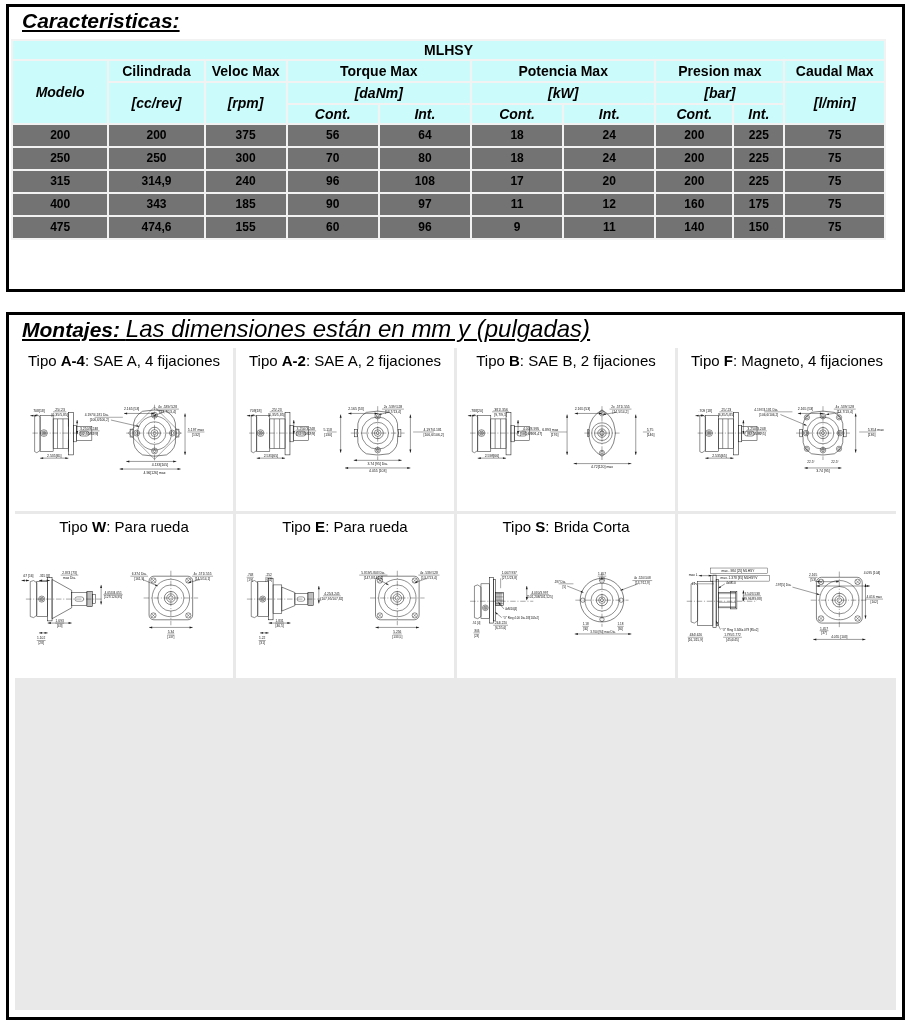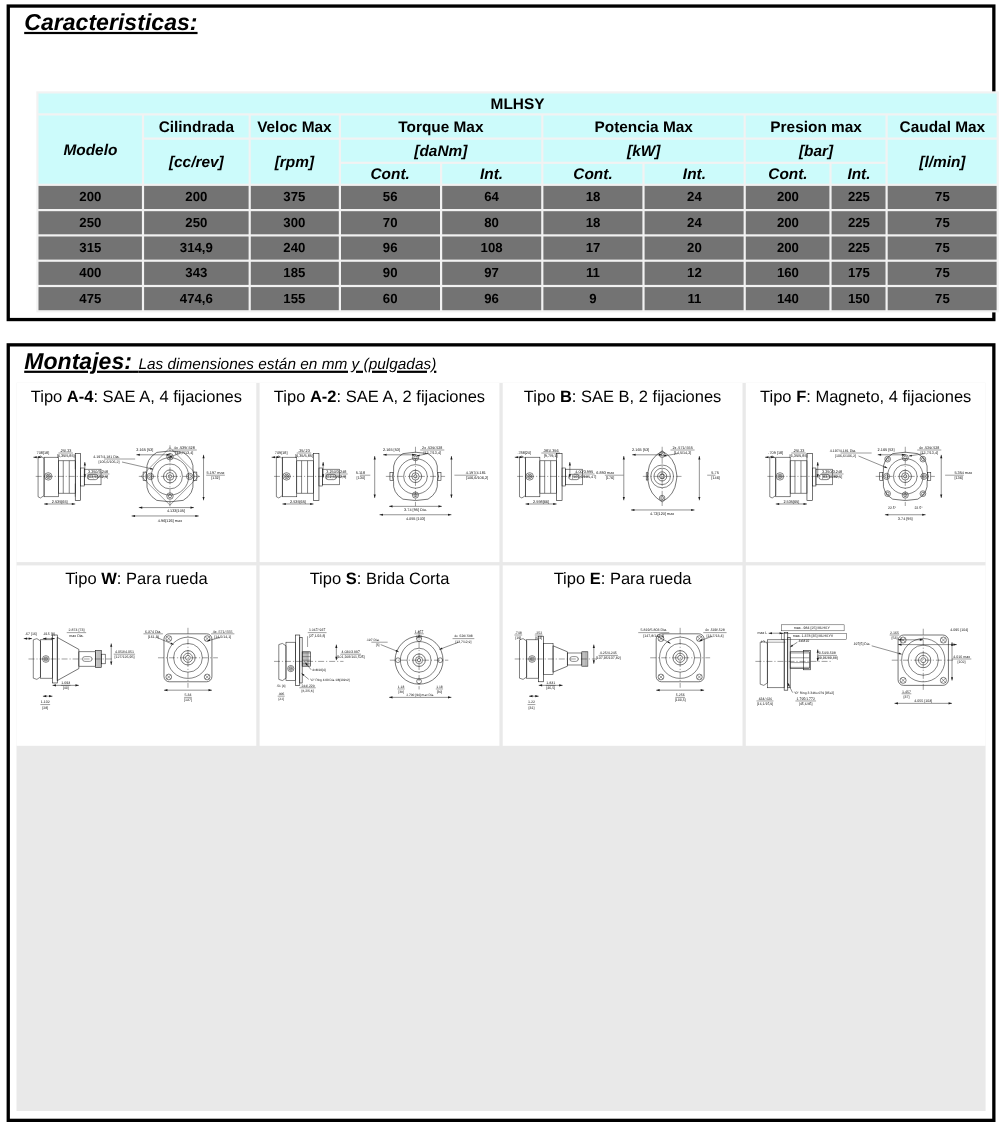--- a/index.html
+++ b/index.html
@@ -34,30 +34,29 @@
     text-decoration: underline;
     letter-spacing: 0px;
     padding: 2px 0 0 13px;
     line-height: 24px;
     white-space: nowrap;
   }
   .sec-title .sub {
     font-weight: normal;
     text-decoration: none;
     font-style: italic;
-    font-size: 14px;
+    font-size: 24px;
   }
 
   
   .tbl-wrap {
     position: absolute;
-    left: 24px;
+    left: 2px;
     top: 32px;
     width: 875px;
-    margin-top: 44px;
   }
   table.spec {
     border-collapse: separate;
     border-spacing: 2px;
     width: 875px;
     table-layout: fixed;
     background: #f2f2f2;
   }
   table.spec th, table.spec td {
     border: 0;
@@ -676,20 +675,105 @@
               <path d="M123 56 L125.86600946737681 55.11343938001598 L125.86600946737681 56.88656061998402Z" fill="#1a1a1a"></path>
               <path d="M163 56 L160.1339905326232 56.88656061998402 L160.1339905326232 55.11343938001598Z" fill="#1a1a1a"></path>
               <text x="143" y="61" font-size="3" text-anchor="middle" font-family="&quot;Liberation Sans&quot;, sans-serif" fill="#111">5.34</text>
               <line x1="139.76" y1="62" x2="146.24" y2="62" stroke="#1a1a1a" stroke-width="0.35"></line>
               <text x="143" y="65.4" font-size="3" text-anchor="middle" font-family="&quot;Liberation Sans&quot;, sans-serif" fill="#111">[137]</text>
             </g>
           </svg>
         </div>
       </div>
       <div class="cell">
+        <div class="cell-title"><span>Tipo </span><b>E</b><span>: Para rueda</span></div>
+        <div class="draw">
+          <svg viewBox="0 0 200 72" preserveAspectRatio="xMidYMid meet">
+            <g>
+              <path d="M14 14 L17 13 L20 15 L20 45 L17 47 L14 46 Z" fill="none" stroke="#1a1a1a" stroke-width="0.45"></path>
+              <rect x="20" y="14" width="10" height="32" fill="none" stroke="#1a1a1a" stroke-width="0.45"></rect>
+              <circle cx="24.5" cy="30" r="2.8" fill="none" stroke="#1a1a1a" stroke-width="0.45"></circle>
+              <circle cx="24.5" cy="30" r="1.6" fill="none" stroke="#1a1a1a" stroke-width="0.45"></circle>
+              <circle cx="24.5" cy="30" r="0.7" fill="none" stroke="#1a1a1a" stroke-width="0.45"></circle>
+              <rect x="30" y="11" width="4" height="38" fill="none" stroke="#1a1a1a" stroke-width="0.5"></rect>
+              <rect x="34" y="17" width="8" height="26" fill="none" stroke="#1a1a1a" stroke-width="0.45"></rect>
+              <path d="M42 19 L54 24 L54 36 L42 41 Z" fill="none" stroke="#1a1a1a" stroke-width="0.5"></path>
+              <rect x="54" y="25" width="12" height="10" fill="none" stroke="#1a1a1a" stroke-width="0.45"></rect>
+              <rect x="56" y="28" width="7" height="4" rx="2" fill="none" stroke="#1a1a1a" stroke-width="0.4"></rect>
+              <rect x="66" y="24" width="5" height="12" fill="none" stroke="#1a1a1a" stroke-width="0.5"></rect>
+              <line x1="67" y1="24" x2="67" y2="36" stroke="#1a1a1a" stroke-width="0.3"></line>
+              <line x1="68" y1="24" x2="68" y2="36" stroke="#1a1a1a" stroke-width="0.3"></line>
+              <line x1="69" y1="24" x2="69" y2="36" stroke="#1a1a1a" stroke-width="0.3"></line>
+              <line x1="70" y1="24" x2="70" y2="36" stroke="#1a1a1a" stroke-width="0.3"></line>
+              <line x1="10" y1="30" x2="78" y2="30" stroke="#1a1a1a" stroke-width="0.35" stroke-dasharray="5,1.6,1,1.6"></line>
+              <text x="13" y="9" font-size="3" text-anchor="middle" font-family="&quot;Liberation Sans&quot;, sans-serif" fill="#111">.748</text>
+              <line x1="9.76" y1="10" x2="16.240000000000002" y2="10" stroke="#1a1a1a" stroke-width="0.35"></line>
+              <text x="13" y="13.4" font-size="3" text-anchor="middle" font-family="&quot;Liberation Sans&quot;, sans-serif" fill="#111">[19]</text>
+              <text x="30" y="9" font-size="3" text-anchor="middle" font-family="&quot;Liberation Sans&quot;, sans-serif" fill="#111">.252</text>
+              <line x1="26.759999999999998" y1="10" x2="33.24" y2="10" stroke="#1a1a1a" stroke-width="0.35"></line>
+              <text x="30" y="13.4" font-size="3" text-anchor="middle" font-family="&quot;Liberation Sans&quot;, sans-serif" fill="#111">[6,4]</text>
+              <line x1="76" y1="18" x2="76" y2="34" stroke="#1a1a1a" stroke-width="0.4"></line>
+              <path d="M76 18 L76.88656061998402 20.86600946737682 L75.11343938001598 20.86600946737682Z" fill="#1a1a1a"></path>
+              <path d="M76 34 L75.11343938001598 31.13399053262318 L76.88656061998402 31.13399053262318Z" fill="#1a1a1a"></path>
+              <text x="88" y="26" font-size="3" text-anchor="middle" font-family="&quot;Liberation Sans&quot;, sans-serif" fill="#111">4.25/4.245</text>
+              <line x1="79.9" y1="27" x2="96.1" y2="27" stroke="#1a1a1a" stroke-width="0.35"></line>
+              <text x="88" y="30.4" font-size="3" text-anchor="middle" font-family="&quot;Liberation Sans&quot;, sans-serif" fill="#111">[107,95/107,82]</text>
+              <line x1="30" y1="52" x2="50" y2="52" stroke="#1a1a1a" stroke-width="0.4"></line>
+              <path d="M30 52 L32.86600946737682 51.11343938001598 L32.86600946737682 52.88656061998402Z" fill="#1a1a1a"></path>
+              <path d="M50 52 L47.13399053262318 52.88656061998402 L47.13399053262318 51.11343938001598Z" fill="#1a1a1a"></path>
+              <text x="40" y="51" font-size="3" text-anchor="middle" font-family="&quot;Liberation Sans&quot;, sans-serif" fill="#111">1.831</text>
+              <line x1="35.95" y1="52" x2="44.05" y2="52" stroke="#1a1a1a" stroke-width="0.35"></line>
+              <text x="40" y="55.4" font-size="3" text-anchor="middle" font-family="&quot;Liberation Sans&quot;, sans-serif" fill="#111">[46,5]</text>
+              <line x1="22" y1="61" x2="30" y2="61" stroke="#1a1a1a" stroke-width="0.4"></line>
+              <path d="M22 61 L24.86600946737682 60.11343938001598 L24.86600946737682 61.88656061998402Z" fill="#1a1a1a"></path>
+              <path d="M30 61 L27.13399053262318 61.88656061998402 L27.13399053262318 60.11343938001598Z" fill="#1a1a1a"></path>
+              <text x="24" y="67" font-size="3" text-anchor="middle" font-family="&quot;Liberation Sans&quot;, sans-serif" fill="#111">1.22</text>
+              <line x1="20.759999999999998" y1="68" x2="27.240000000000002" y2="68" stroke="#1a1a1a" stroke-width="0.35"></line>
+              <text x="24" y="71.4" font-size="3" text-anchor="middle" font-family="&quot;Liberation Sans&quot;, sans-serif" fill="#111">[31]</text>
+              <rect x="128" y="9" width="40" height="40" rx="4.4" fill="none" stroke="#1a1a1a" stroke-width="0.5"></rect>
+              <circle cx="148" cy="29" r="17.2" fill="none" stroke="#1a1a1a" stroke-width="0.45"></circle>
+              <circle cx="148" cy="29" r="12" fill="none" stroke="#1a1a1a" stroke-width="0.45"></circle>
+              <circle cx="148" cy="29" r="6" fill="none" stroke="#1a1a1a" stroke-width="0.5"></circle>
+              <circle cx="148" cy="29" r="3.8" fill="none" stroke="#1a1a1a" stroke-width="0.45"></circle>
+              <circle cx="148" cy="29" r="2" fill="none" stroke="#1a1a1a" stroke-width="0.45"></circle>
+              <circle cx="132" cy="13" r="2.4" fill="none" stroke="#1a1a1a" stroke-width="0.45"></circle>
+              <line x1="130.2" y1="11.2" x2="133.8" y2="14.8" stroke="#1a1a1a" stroke-width="0.35"></line>
+              <line x1="130.2" y1="14.8" x2="133.8" y2="11.2" stroke="#1a1a1a" stroke-width="0.35"></line>
+              <circle cx="164" cy="13" r="2.4" fill="none" stroke="#1a1a1a" stroke-width="0.45"></circle>
+              <line x1="162.2" y1="11.2" x2="165.8" y2="14.8" stroke="#1a1a1a" stroke-width="0.35"></line>
+              <line x1="162.2" y1="14.8" x2="165.8" y2="11.2" stroke="#1a1a1a" stroke-width="0.35"></line>
+              <circle cx="132" cy="45" r="2.4" fill="none" stroke="#1a1a1a" stroke-width="0.45"></circle>
+              <line x1="130.2" y1="43.2" x2="133.8" y2="46.8" stroke="#1a1a1a" stroke-width="0.35"></line>
+              <line x1="130.2" y1="46.8" x2="133.8" y2="43.2" stroke="#1a1a1a" stroke-width="0.35"></line>
+              <circle cx="164" cy="45" r="2.4" fill="none" stroke="#1a1a1a" stroke-width="0.45"></circle>
+              <line x1="162.2" y1="43.2" x2="165.8" y2="46.8" stroke="#1a1a1a" stroke-width="0.35"></line>
+              <line x1="162.2" y1="46.8" x2="165.8" y2="43.2" stroke="#1a1a1a" stroke-width="0.35"></line>
+              <line x1="123" y1="29" x2="173" y2="29" stroke="#1a1a1a" stroke-width="0.35" stroke-dasharray="5,1.6,1,1.6"></line>
+              <line x1="148" y1="4" x2="148" y2="54" stroke="#1a1a1a" stroke-width="0.35" stroke-dasharray="5,1.6,1,1.6"></line>
+              <text x="126" y="7" font-size="3" text-anchor="middle" font-family="&quot;Liberation Sans&quot;, sans-serif" fill="#111">5.819/5.803 Dia.</text>
+              <line x1="113.03999999999999" y1="8" x2="138.96" y2="8" stroke="#1a1a1a" stroke-width="0.35"></line>
+              <text x="126" y="11.4" font-size="3" text-anchor="middle" font-family="&quot;Liberation Sans&quot;, sans-serif" fill="#111">[147,8/147,4]</text>
+              <line x1="129" y1="11" x2="140" y2="17" stroke="#1a1a1a" stroke-width="0.4"></line>
+              <path d="M140 17 L137.45148999682868 16.485124516280102 L138.18734449604722 15.136057934379485Z" fill="#1a1a1a"></path>
+              <text x="177" y="7" font-size="3" text-anchor="middle" font-family="&quot;Liberation Sans&quot;, sans-serif" fill="#111">4x .539/.528</text>
+              <line x1="167.28" y1="8" x2="186.72" y2="8" stroke="#1a1a1a" stroke-width="0.35"></line>
+              <text x="177" y="11.4" font-size="3" text-anchor="middle" font-family="&quot;Liberation Sans&quot;, sans-serif" fill="#111">[13,7/13,4]</text>
+              <line x1="175" y1="11" x2="164" y2="15" stroke="#1a1a1a" stroke-width="0.4"></line>
+              <path d="M164 15 L166.07175011958282 13.429060331518562 L166.59690841885083 14.873245654505569Z" fill="#1a1a1a"></path>
+              <line x1="128" y1="56" x2="168" y2="56" stroke="#1a1a1a" stroke-width="0.4"></line>
+              <path d="M128 56 L130.8660094673768 55.11343938001598 L130.8660094673768 56.88656061998402Z" fill="#1a1a1a"></path>
+              <path d="M168 56 L165.1339905326232 56.88656061998402 L165.1339905326232 55.11343938001598Z" fill="#1a1a1a"></path>
+              <text x="148" y="61" font-size="3" text-anchor="middle" font-family="&quot;Liberation Sans&quot;, sans-serif" fill="#111">5.256</text>
+              <line x1="143.95" y1="62" x2="152.05" y2="62" stroke="#1a1a1a" stroke-width="0.35"></line>
+              <text x="148" y="65.4" font-size="3" text-anchor="middle" font-family="&quot;Liberation Sans&quot;, sans-serif" fill="#111">[133,5]</text>
+            </g>
+          </svg>
+        </div>
+      </div>
+      <div class="cell">
         <div class="cell-title"><span>Tipo </span><b>S</b><span>: Brida Corta</span></div>
         <div class="draw">
           <svg viewBox="0 0 200 72" preserveAspectRatio="xMidYMid meet">
             <g>
               <path d="M16 18 L19 17 L22 19 L22 46 L19 48 L16 47 Z" fill="none" stroke="#1a1a1a" stroke-width="0.45"></path>
               <rect x="22" y="16" width="8" height="32" fill="none" stroke="#1a1a1a" stroke-width="0.45"></rect>
               <circle cx="26" cy="38" r="2.6" fill="none" stroke="#1a1a1a" stroke-width="0.45"></circle>
               <circle cx="26" cy="38" r="1.5" fill="none" stroke="#1a1a1a" stroke-width="0.45"></circle>
               <circle cx="26" cy="38" r="0.6" fill="none" stroke="#1a1a1a" stroke-width="0.45"></circle>
               <rect x="30" y="10" width="3.5" height="42" fill="none" stroke="#1a1a1a" stroke-width="0.5"></rect>
@@ -758,105 +842,20 @@
               <text x="118" y="54" font-size="2.8" text-anchor="middle" font-family="&quot;Liberation Sans&quot;, sans-serif" fill="#111">1.18</text>
               <line x1="114.976" y1="55" x2="121.024" y2="55" stroke="#1a1a1a" stroke-width="0.35"></line>
               <text x="118" y="58.4" font-size="2.8" text-anchor="middle" font-family="&quot;Liberation Sans&quot;, sans-serif" fill="#111">[30]</text>
               <text x="150" y="54" font-size="2.8" text-anchor="middle" font-family="&quot;Liberation Sans&quot;, sans-serif" fill="#111">1.18</text>
               <line x1="146.976" y1="55" x2="153.024" y2="55" stroke="#1a1a1a" stroke-width="0.35"></line>
               <text x="150" y="58.4" font-size="2.8" text-anchor="middle" font-family="&quot;Liberation Sans&quot;, sans-serif" fill="#111">[30]</text>
               <line x1="108" y1="62" x2="160" y2="62" stroke="#1a1a1a" stroke-width="0.4"></line>
               <path d="M108 62 L110.86600946737681 61.11343938001598 L110.86600946737681 62.88656061998402Z" fill="#1a1a1a"></path>
               <path d="M160 62 L157.1339905326232 62.88656061998402 L157.1339905326232 61.11343938001598Z" fill="#1a1a1a"></path>
               <text x="134" y="61" font-size="2.7" text-anchor="middle" font-family="&quot;Liberation Sans&quot;, sans-serif" fill="#111">3.700 [94] max Dia.</text>
-            </g>
-          </svg>
-        </div>
-      </div>
-      <div class="cell">
-        <div class="cell-title"><span>Tipo </span><b>E</b><span>: Para rueda</span></div>
-        <div class="draw">
-          <svg viewBox="0 0 200 72" preserveAspectRatio="xMidYMid meet">
-            <g>
-              <path d="M14 14 L17 13 L20 15 L20 45 L17 47 L14 46 Z" fill="none" stroke="#1a1a1a" stroke-width="0.45"></path>
-              <rect x="20" y="14" width="10" height="32" fill="none" stroke="#1a1a1a" stroke-width="0.45"></rect>
-              <circle cx="24.5" cy="30" r="2.8" fill="none" stroke="#1a1a1a" stroke-width="0.45"></circle>
-              <circle cx="24.5" cy="30" r="1.6" fill="none" stroke="#1a1a1a" stroke-width="0.45"></circle>
-              <circle cx="24.5" cy="30" r="0.7" fill="none" stroke="#1a1a1a" stroke-width="0.45"></circle>
-              <rect x="30" y="11" width="4" height="38" fill="none" stroke="#1a1a1a" stroke-width="0.5"></rect>
-              <rect x="34" y="17" width="8" height="26" fill="none" stroke="#1a1a1a" stroke-width="0.45"></rect>
-              <path d="M42 19 L54 24 L54 36 L42 41 Z" fill="none" stroke="#1a1a1a" stroke-width="0.5"></path>
-              <rect x="54" y="25" width="12" height="10" fill="none" stroke="#1a1a1a" stroke-width="0.45"></rect>
-              <rect x="56" y="28" width="7" height="4" rx="2" fill="none" stroke="#1a1a1a" stroke-width="0.4"></rect>
-              <rect x="66" y="24" width="5" height="12" fill="none" stroke="#1a1a1a" stroke-width="0.5"></rect>
-              <line x1="67" y1="24" x2="67" y2="36" stroke="#1a1a1a" stroke-width="0.3"></line>
-              <line x1="68" y1="24" x2="68" y2="36" stroke="#1a1a1a" stroke-width="0.3"></line>
-              <line x1="69" y1="24" x2="69" y2="36" stroke="#1a1a1a" stroke-width="0.3"></line>
-              <line x1="70" y1="24" x2="70" y2="36" stroke="#1a1a1a" stroke-width="0.3"></line>
-              <line x1="10" y1="30" x2="78" y2="30" stroke="#1a1a1a" stroke-width="0.35" stroke-dasharray="5,1.6,1,1.6"></line>
-              <text x="13" y="9" font-size="3" text-anchor="middle" font-family="&quot;Liberation Sans&quot;, sans-serif" fill="#111">.748</text>
-              <line x1="9.76" y1="10" x2="16.240000000000002" y2="10" stroke="#1a1a1a" stroke-width="0.35"></line>
-              <text x="13" y="13.4" font-size="3" text-anchor="middle" font-family="&quot;Liberation Sans&quot;, sans-serif" fill="#111">[19]</text>
-              <text x="30" y="9" font-size="3" text-anchor="middle" font-family="&quot;Liberation Sans&quot;, sans-serif" fill="#111">.252</text>
-              <line x1="26.759999999999998" y1="10" x2="33.24" y2="10" stroke="#1a1a1a" stroke-width="0.35"></line>
-              <text x="30" y="13.4" font-size="3" text-anchor="middle" font-family="&quot;Liberation Sans&quot;, sans-serif" fill="#111">[6,4]</text>
-              <line x1="76" y1="18" x2="76" y2="34" stroke="#1a1a1a" stroke-width="0.4"></line>
-              <path d="M76 18 L76.88656061998402 20.86600946737682 L75.11343938001598 20.86600946737682Z" fill="#1a1a1a"></path>
-              <path d="M76 34 L75.11343938001598 31.13399053262318 L76.88656061998402 31.13399053262318Z" fill="#1a1a1a"></path>
-              <text x="88" y="26" font-size="3" text-anchor="middle" font-family="&quot;Liberation Sans&quot;, sans-serif" fill="#111">4.25/4.245</text>
-              <line x1="79.9" y1="27" x2="96.1" y2="27" stroke="#1a1a1a" stroke-width="0.35"></line>
-              <text x="88" y="30.4" font-size="3" text-anchor="middle" font-family="&quot;Liberation Sans&quot;, sans-serif" fill="#111">[107,95/107,82]</text>
-              <line x1="30" y1="52" x2="50" y2="52" stroke="#1a1a1a" stroke-width="0.4"></line>
-              <path d="M30 52 L32.86600946737682 51.11343938001598 L32.86600946737682 52.88656061998402Z" fill="#1a1a1a"></path>
-              <path d="M50 52 L47.13399053262318 52.88656061998402 L47.13399053262318 51.11343938001598Z" fill="#1a1a1a"></path>
-              <text x="40" y="51" font-size="3" text-anchor="middle" font-family="&quot;Liberation Sans&quot;, sans-serif" fill="#111">1.831</text>
-              <line x1="35.95" y1="52" x2="44.05" y2="52" stroke="#1a1a1a" stroke-width="0.35"></line>
-              <text x="40" y="55.4" font-size="3" text-anchor="middle" font-family="&quot;Liberation Sans&quot;, sans-serif" fill="#111">[46,5]</text>
-              <line x1="22" y1="61" x2="30" y2="61" stroke="#1a1a1a" stroke-width="0.4"></line>
-              <path d="M22 61 L24.86600946737682 60.11343938001598 L24.86600946737682 61.88656061998402Z" fill="#1a1a1a"></path>
-              <path d="M30 61 L27.13399053262318 61.88656061998402 L27.13399053262318 60.11343938001598Z" fill="#1a1a1a"></path>
-              <text x="24" y="67" font-size="3" text-anchor="middle" font-family="&quot;Liberation Sans&quot;, sans-serif" fill="#111">1.22</text>
-              <line x1="20.759999999999998" y1="68" x2="27.240000000000002" y2="68" stroke="#1a1a1a" stroke-width="0.35"></line>
-              <text x="24" y="71.4" font-size="3" text-anchor="middle" font-family="&quot;Liberation Sans&quot;, sans-serif" fill="#111">[31]</text>
-              <rect x="128" y="9" width="40" height="40" rx="4.4" fill="none" stroke="#1a1a1a" stroke-width="0.5"></rect>
-              <circle cx="148" cy="29" r="17.2" fill="none" stroke="#1a1a1a" stroke-width="0.45"></circle>
-              <circle cx="148" cy="29" r="12" fill="none" stroke="#1a1a1a" stroke-width="0.45"></circle>
-              <circle cx="148" cy="29" r="6" fill="none" stroke="#1a1a1a" stroke-width="0.5"></circle>
-              <circle cx="148" cy="29" r="3.8" fill="none" stroke="#1a1a1a" stroke-width="0.45"></circle>
-              <circle cx="148" cy="29" r="2" fill="none" stroke="#1a1a1a" stroke-width="0.45"></circle>
-              <circle cx="132" cy="13" r="2.4" fill="none" stroke="#1a1a1a" stroke-width="0.45"></circle>
-              <line x1="130.2" y1="11.2" x2="133.8" y2="14.8" stroke="#1a1a1a" stroke-width="0.35"></line>
-              <line x1="130.2" y1="14.8" x2="133.8" y2="11.2" stroke="#1a1a1a" stroke-width="0.35"></line>
-              <circle cx="164" cy="13" r="2.4" fill="none" stroke="#1a1a1a" stroke-width="0.45"></circle>
-              <line x1="162.2" y1="11.2" x2="165.8" y2="14.8" stroke="#1a1a1a" stroke-width="0.35"></line>
-              <line x1="162.2" y1="14.8" x2="165.8" y2="11.2" stroke="#1a1a1a" stroke-width="0.35"></line>
-              <circle cx="132" cy="45" r="2.4" fill="none" stroke="#1a1a1a" stroke-width="0.45"></circle>
-              <line x1="130.2" y1="43.2" x2="133.8" y2="46.8" stroke="#1a1a1a" stroke-width="0.35"></line>
-              <line x1="130.2" y1="46.8" x2="133.8" y2="43.2" stroke="#1a1a1a" stroke-width="0.35"></line>
-              <circle cx="164" cy="45" r="2.4" fill="none" stroke="#1a1a1a" stroke-width="0.45"></circle>
-              <line x1="162.2" y1="43.2" x2="165.8" y2="46.8" stroke="#1a1a1a" stroke-width="0.35"></line>
-              <line x1="162.2" y1="46.8" x2="165.8" y2="43.2" stroke="#1a1a1a" stroke-width="0.35"></line>
-              <line x1="123" y1="29" x2="173" y2="29" stroke="#1a1a1a" stroke-width="0.35" stroke-dasharray="5,1.6,1,1.6"></line>
-              <line x1="148" y1="4" x2="148" y2="54" stroke="#1a1a1a" stroke-width="0.35" stroke-dasharray="5,1.6,1,1.6"></line>
-              <text x="126" y="7" font-size="3" text-anchor="middle" font-family="&quot;Liberation Sans&quot;, sans-serif" fill="#111">5.819/5.803 Dia.</text>
-              <line x1="113.03999999999999" y1="8" x2="138.96" y2="8" stroke="#1a1a1a" stroke-width="0.35"></line>
-              <text x="126" y="11.4" font-size="3" text-anchor="middle" font-family="&quot;Liberation Sans&quot;, sans-serif" fill="#111">[147,8/147,4]</text>
-              <line x1="129" y1="11" x2="140" y2="17" stroke="#1a1a1a" stroke-width="0.4"></line>
-              <path d="M140 17 L137.45148999682868 16.485124516280102 L138.18734449604722 15.136057934379485Z" fill="#1a1a1a"></path>
-              <text x="177" y="7" font-size="3" text-anchor="middle" font-family="&quot;Liberation Sans&quot;, sans-serif" fill="#111">4x .539/.528</text>
-              <line x1="167.28" y1="8" x2="186.72" y2="8" stroke="#1a1a1a" stroke-width="0.35"></line>
-              <text x="177" y="11.4" font-size="3" text-anchor="middle" font-family="&quot;Liberation Sans&quot;, sans-serif" fill="#111">[13,7/13,4]</text>
-              <line x1="175" y1="11" x2="164" y2="15" stroke="#1a1a1a" stroke-width="0.4"></line>
-              <path d="M164 15 L166.07175011958282 13.429060331518562 L166.59690841885083 14.873245654505569Z" fill="#1a1a1a"></path>
-              <line x1="128" y1="56" x2="168" y2="56" stroke="#1a1a1a" stroke-width="0.4"></line>
-              <path d="M128 56 L130.8660094673768 55.11343938001598 L130.8660094673768 56.88656061998402Z" fill="#1a1a1a"></path>
-              <path d="M168 56 L165.1339905326232 56.88656061998402 L165.1339905326232 55.11343938001598Z" fill="#1a1a1a"></path>
-              <text x="148" y="61" font-size="3" text-anchor="middle" font-family="&quot;Liberation Sans&quot;, sans-serif" fill="#111">5.256</text>
-              <line x1="143.95" y1="62" x2="152.05" y2="62" stroke="#1a1a1a" stroke-width="0.35"></line>
-              <text x="148" y="65.4" font-size="3" text-anchor="middle" font-family="&quot;Liberation Sans&quot;, sans-serif" fill="#111">[133,5]</text>
             </g>
           </svg>
         </div>
       </div>
       <div class="cell">
         <div class="draw">
           <svg viewBox="0 0 200 72" preserveAspectRatio="xMidYMid meet">
             <g>
               <path d="M12 16 L15 15 L18 17 L18 50 L15 52 L12 51 Z" fill="none" stroke="#1a1a1a" stroke-width="0.45"></path>
               <rect x="18" y="14" width="14" height="40" fill="none" stroke="#1a1a1a" stroke-width="0.45"></rect>

